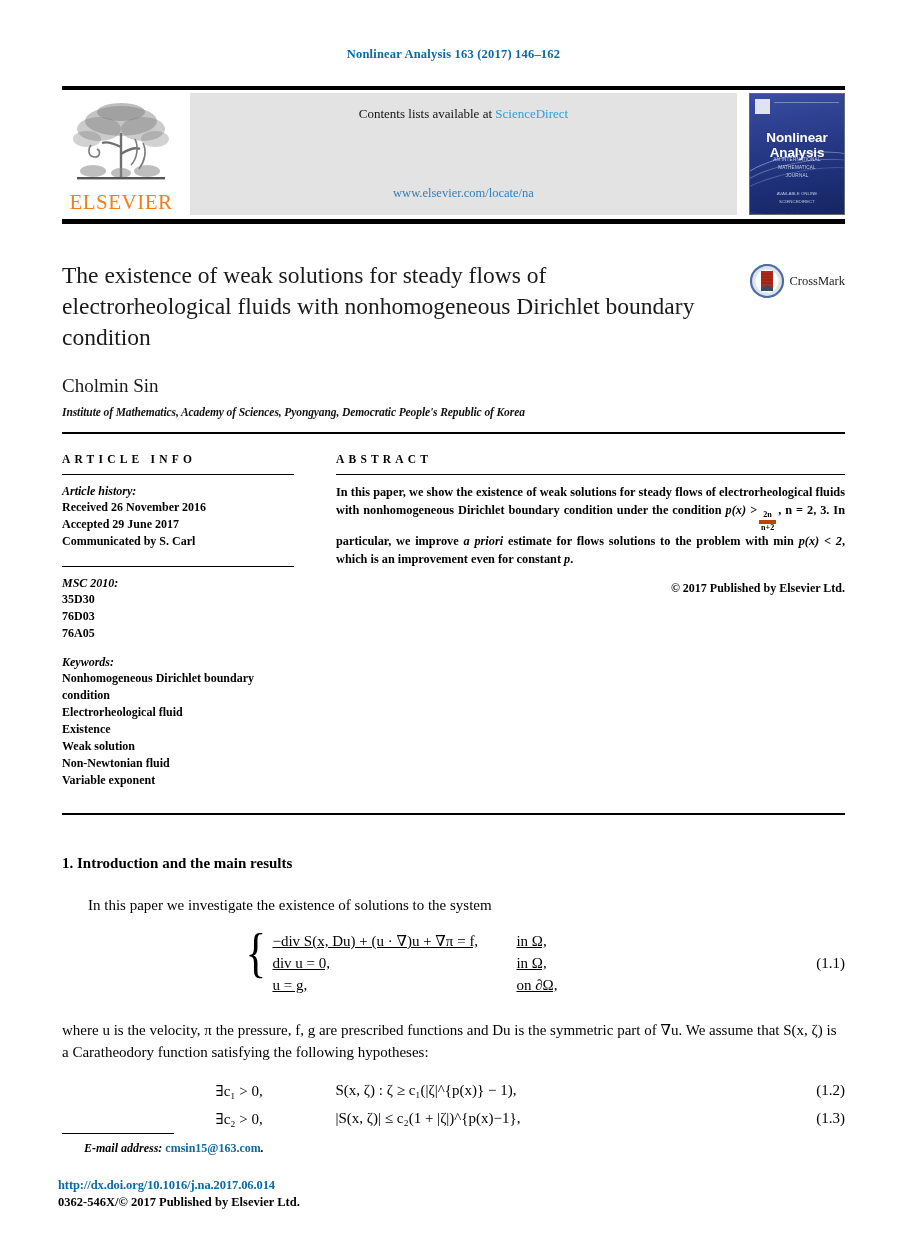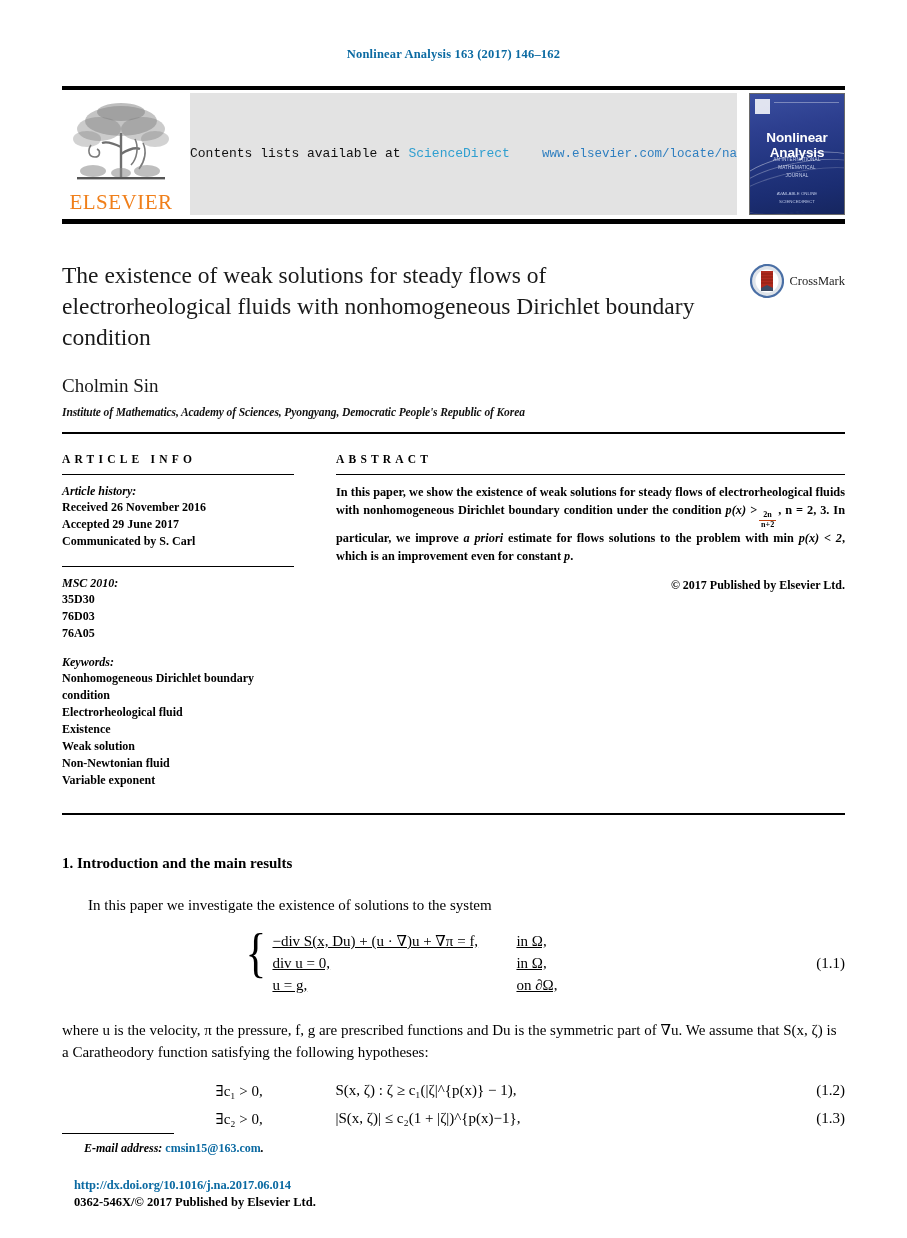--- a/index.html
+++ b/index.html
@@ -63,26 +63,25 @@
     letter-spacing: .5px;
     line-height: 1;
     margin-top: 1px;
   }
   .mast-center {
     flex: 1 1 auto;
     background: #e3e3e3;
     margin-left: 10px;
     margin-right: 12px;
     display: flex;
-    flex-direction: row;
+    flex-direction: column;
     align-items: center;
     justify-content: space-between;
     padding: 13px 0 14px 0;
     box-sizing: border-box;
-    font-family: Liberation Mono, monospace;
   }
   .contents-line {
     font-size: 13px;
     color: #111;
   }
   .contents-line .sd {
     color: #2f9fd0;
   }
   .journal-name {
     font-size: 26.5px;
@@ -328,21 +327,21 @@
   .mi { font-style: italic; }
   .frac {
     display: inline-flex;
     flex-direction: column;
     vertical-align: -.42em;
     text-align: center;
     font-size: .66em;
     line-height: 1.08;
     margin: 0 2px;
   }
-  .frac .num { border-bottom: 1px solid #c2410c; padding: 0 2px; }
+  .frac .num { border-bottom: 4px solid #c2410c; padding: 0 2px; }
   .frac .den { padding: 0 2px; }
 
   
   .footnote-area {
     position: absolute;
     left: 62px;
     right: 62px;
     bottom: 82px;
   }
   .foot-rule {
@@ -357,21 +356,21 @@
     text-indent: 22px;
   }
   .foot-email a,
   .foot-email .mail {
     color: #0b6aa2;
     font-style: normal;
     text-decoration: none;
   }
   .bottom-area {
     position: absolute;
-    left: 74px;
+    left: 58px;
     right: 62px;
     bottom: 28px;
   }
   .doi-line {
     color: #0b6aa2;
     font-weight: bold;
     font-size: 12.5px;
     letter-spacing: -.1px;
   }
   .issn-line {

